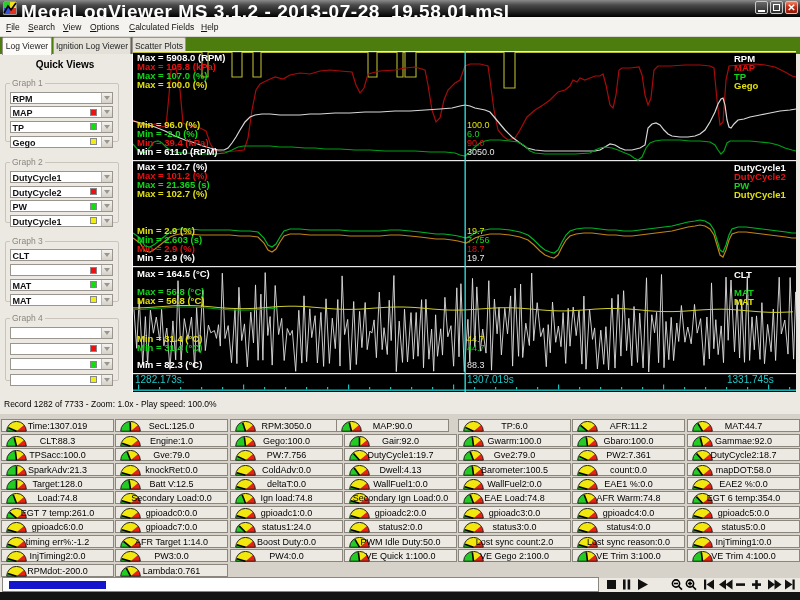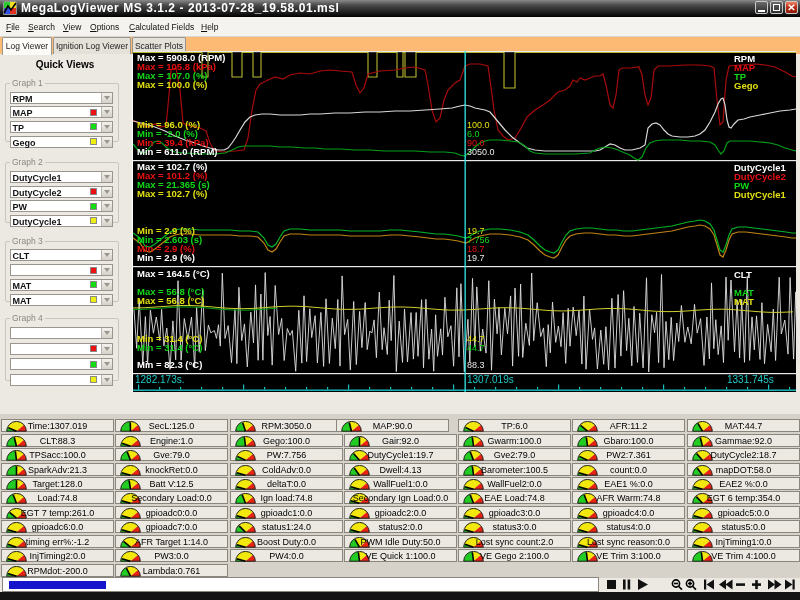--- a/index.html
+++ b/index.html
@@ -1,22 +1,22 @@
 <!DOCTYPE html>
 <html><head><meta charset="utf-8"><style>
 *{margin:0;padding:0;box-sizing:border-box}
 body{width:800px;height:600px;font-family:"Liberation Sans",sans-serif;background:#ece9e2;position:relative;overflow:hidden}
 .titlebar{position:absolute;left:0;top:0;width:800px;height:17px;background:linear-gradient(#8a8a8a,#4a4a4a 30%,#1c1c1c 75%,#000)}
-.title{position:absolute;left:21px;top:1px;color:#fff;font-weight:bold;font-size:12px;letter-spacing:0.55px}
+.title{position:absolute;left:21px;top:1px;color:#fff;font-weight:bold;font-size:19px;letter-spacing:0.55px}
 .wbtn{position:absolute;top:1px;width:13px;height:13px;border:1px solid #c8c8c8;border-radius:2px;background:linear-gradient(#6a6a6a,#2a2a2a)}
 .wbtn.close{background:linear-gradient(#f08060,#c03018 45%,#8c1808)}
 .menubar{position:absolute;left:0;top:17px;width:800px;height:20px;background:#f5f3ef;border-bottom:1px solid #d8d5ce;font-size:8.5px;color:#111}
 .menubar span{position:absolute;top:5px}
 u{text-decoration:underline}
-.tabs{position:absolute;left:0;top:37px;width:800px;height:17px;background:#fdba74}
+.tabs{position:absolute;left:0;top:37px;width:800px;height:17px;background:#4d7c0f}
 .tab{position:absolute;top:0;height:17px;font-size:8.5px;color:#222;border:1px solid #9a968e;border-bottom:none;background:#e4e1d9;text-align:center;padding-top:3px;border-radius:2px 2px 0 0;white-space:nowrap;overflow:hidden}
 .tab.act{background:#fcfbf8;height:18px;z-index:3}
 .qv{position:absolute;left:0;top:54px;width:133px;height:338px;background:#ece9e2;border-right:1px solid #fff}
 .qvtitle{position:absolute;left:0;top:59px;width:130px;text-align:center;font-weight:bold;font-size:10px}
 .grp{position:absolute;left:5px;width:114px;border:1px solid #c9c5bc;border-radius:2px}
 .grp legend{font-size:8.5px;color:#8a8680;margin-left:4px;padding:0 2px}
 .combo{position:absolute;left:10px;width:103px;height:12px;background:#fff;border:1px solid #9a968f}
 .cl{position:absolute;left:1.5px;top:1px;font-size:9px;font-weight:bold;color:#111}
 .sq{position:absolute;left:79px;top:1.5px;width:7px;height:7px;border:1px solid #888}
 .arrowbtn{position:absolute;right:0;top:0;width:11px;height:10px;background:linear-gradient(#f4f2ee,#d5d1c9);border-left:1px solid #b8b4ac}
@@ -277,20 +277,21 @@
     <text x="734" y="296" fill="#10d818" font-size="9.5" font-weight="bold">MAT</text>
     <text x="734" y="305" fill="#e0e010" font-size="9.5" font-weight="bold">MAT</text>
     <text x="467" y="342" fill="#e0e010" font-size="9">44.7</text>
     <text x="467" y="351" fill="#10d818" font-size="9">44.7</text>
     <text x="467" y="368" fill="#e8e8e8" font-size="9">88.3</text>
     <text x="135" y="383" fill="#1fc9c9" font-size="10">1282.173s.</text>
     <text x="467" y="383" fill="#1fc9c9" font-size="10">1307.019s</text>
     <text x="727" y="383" fill="#1fc9c9" font-size="10">1331.745s</text>
   </svg>
 <div class="recrow">
+    <span class="rectext">Record 1282 of 7733 - Zoom: 1.0x - Play speed: 100.0%</span>
   </div>
 <div class="ggrid"></div>
 <div class="cell" style="left:1px;top:419.2px">
     <svg width="21" height="11" viewBox="0 0 21 11" style="position:absolute;left:4px;top:1px">
       <path d="M10.5,10.2 L0.70,10.20 A9.8,9.8 0 0 1 1.51,6.31 Z" fill="#22cc22"></path>
       <path d="M10.5,10.2 L1.51,6.31 A9.8,9.8 0 0 1 18.05,3.95 Z" fill="#f2e80e"></path>
       <path d="M10.5,10.2 L18.05,3.95 A9.8,9.8 0 0 1 20.30,10.20 Z" fill="#e82210"></path>
       <path d="M0.6999999999999993,10.2 A9.8,9.8 0 0 1 20.3,10.2 L0.6999999999999993,10.2 Z" fill="none" stroke="#222" stroke-width="1"></path>
       <line x1="10.5" y1="10.2" x2="2.24" y2="6.63" stroke="#000" stroke-width="1.6"></line>
     </svg>

